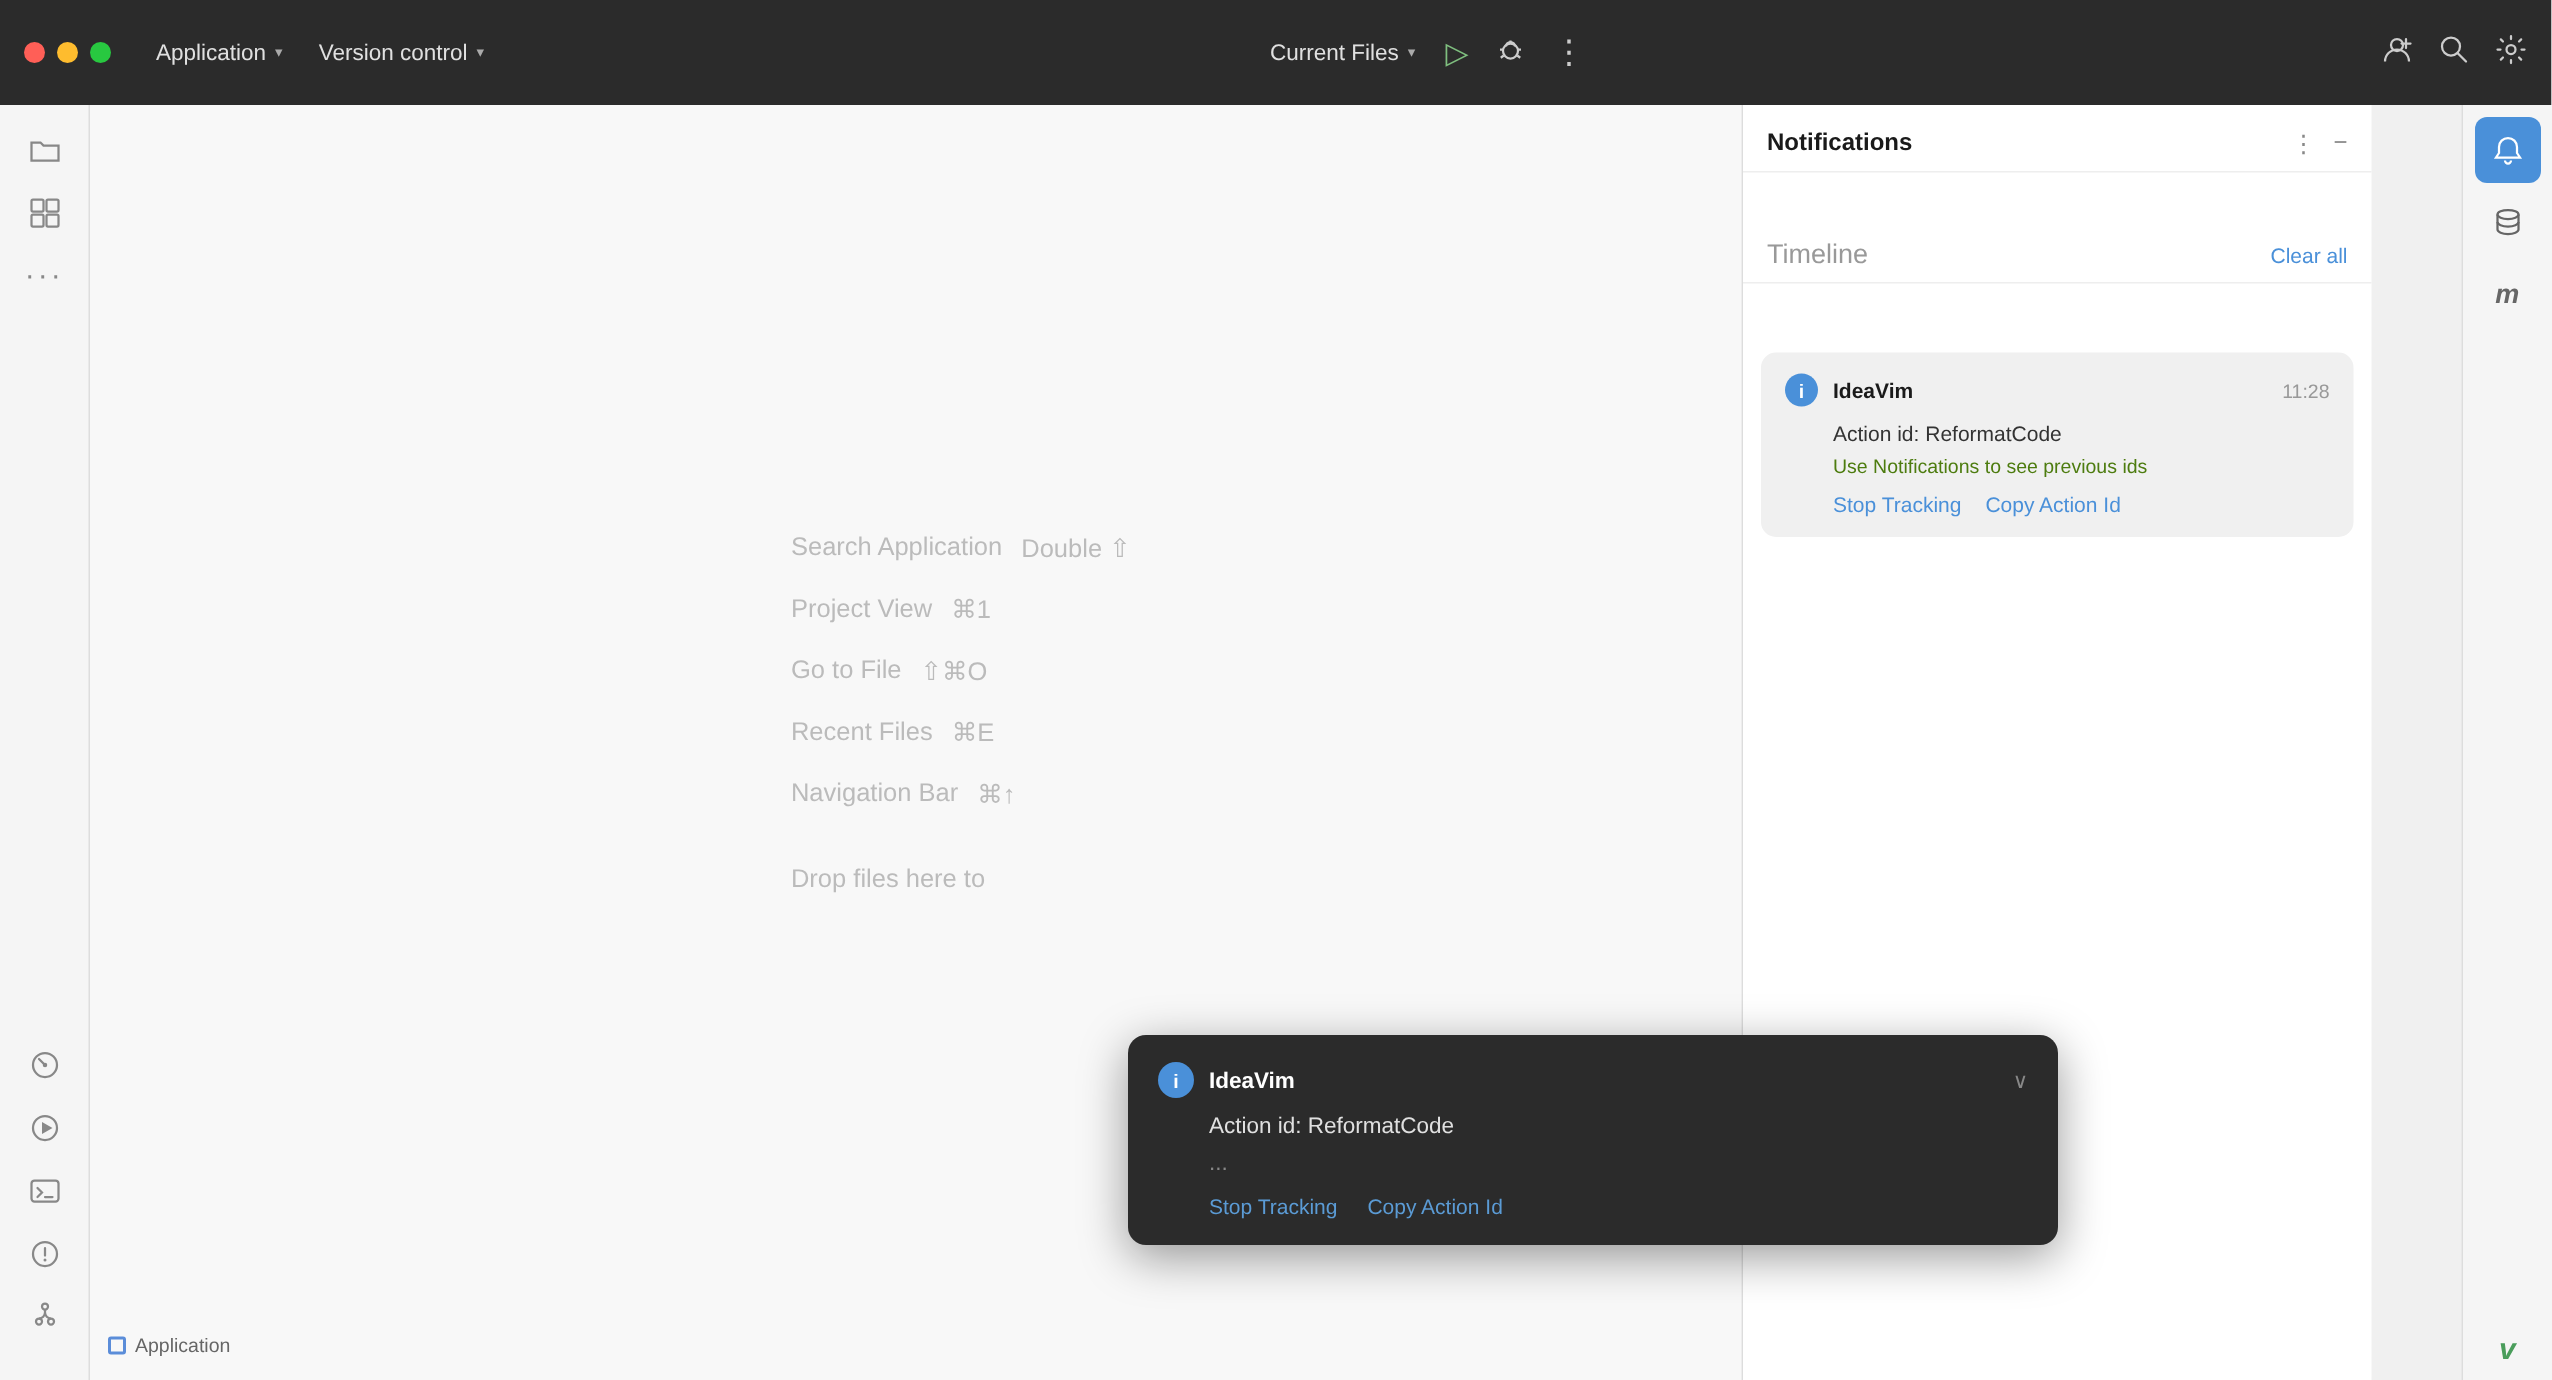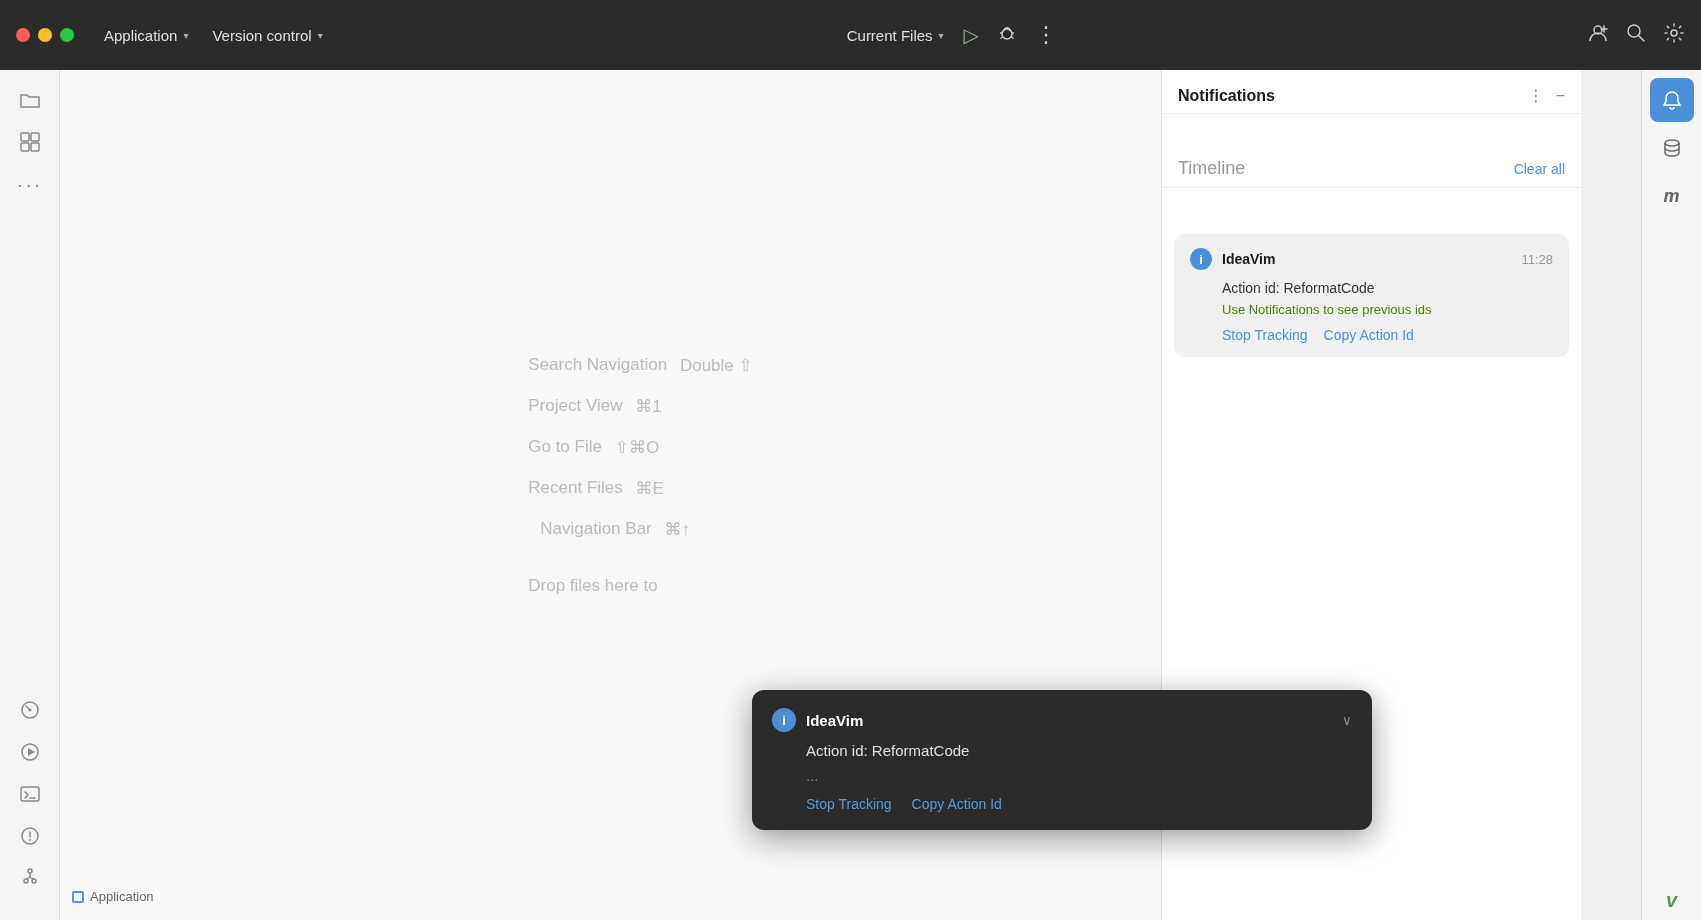--- a/index.html
+++ b/index.html
@@ -497,37 +497,37 @@
           <circle cx="15" cy="14" r="2" stroke="#888" stroke-width="1.5"></circle>
           <path d="M11 6v2a4 4 0 01-4 4M11 6v2a4 4 0 004 4" stroke="#888" stroke-width="1.5"></path>
         </svg>
       </div>
     </div>
   </div>
 
   <div class="main-content">
     <div class="editor-hints">
       <div class="hint-item">
-        <span style="color:#bbb; font-size:17px;">Search Navigation</span>
+        <span style="color:#bbb; font-size:17px;">Search Application</span>
         <span style="color:#bbb; font-size:17px;">&nbsp;Double ⇧</span>
       </div>
       <div class="hint-item">
         <span style="color:#bbb; font-size:17px;">Project View</span>
         <span style="color:#bbb; font-size:17px;">&nbsp;⌘1</span>
       </div>
       <div class="hint-item">
         <span style="color:#bbb; font-size:17px;">Go to File</span>
         <span style="color:#bbb; font-size:17px;">&nbsp;⇧⌘O</span>
       </div>
       <div class="hint-item">
         <span style="color:#bbb; font-size:17px;">Recent Files</span>
         <span style="color:#bbb; font-size:17px;">&nbsp;⌘E</span>
       </div>
       <div class="hint-item">
-        <span style="color:#bbb; font-size:17px;margin-left:12px;">Navigation Bar</span>
+        <span style="color:#bbb; font-size:17px;">Navigation Bar</span>
         <span style="color:#bbb; font-size:17px;">&nbsp;⌘↑</span>
       </div>
       <div class="hint-item">
         <span style="color:#bbb; font-size:17px;margin-top:16px;">Drop files here to</span>
       </div>
     </div>
 
     <div class="app-label">
       <div class="app-square"></div>
       <span>Application</span>

